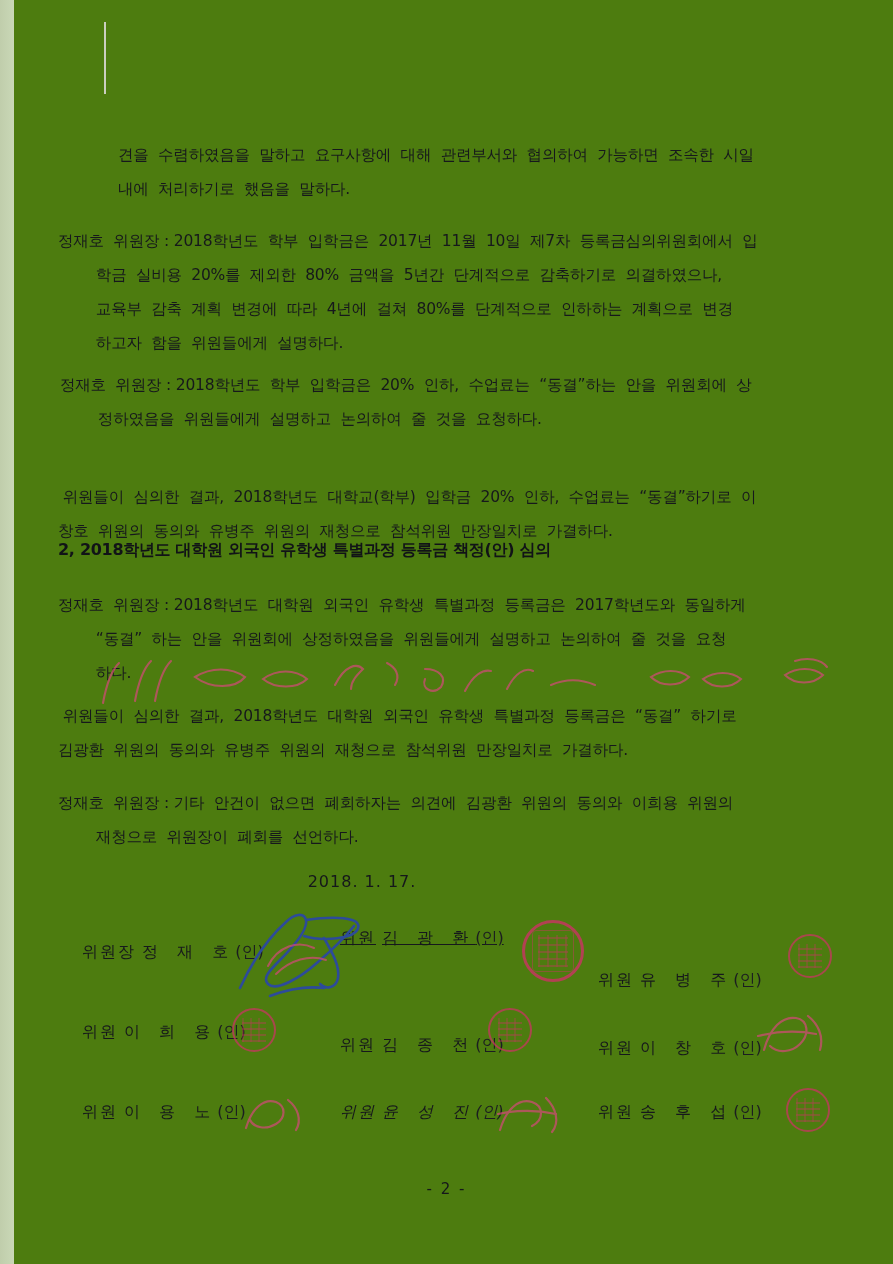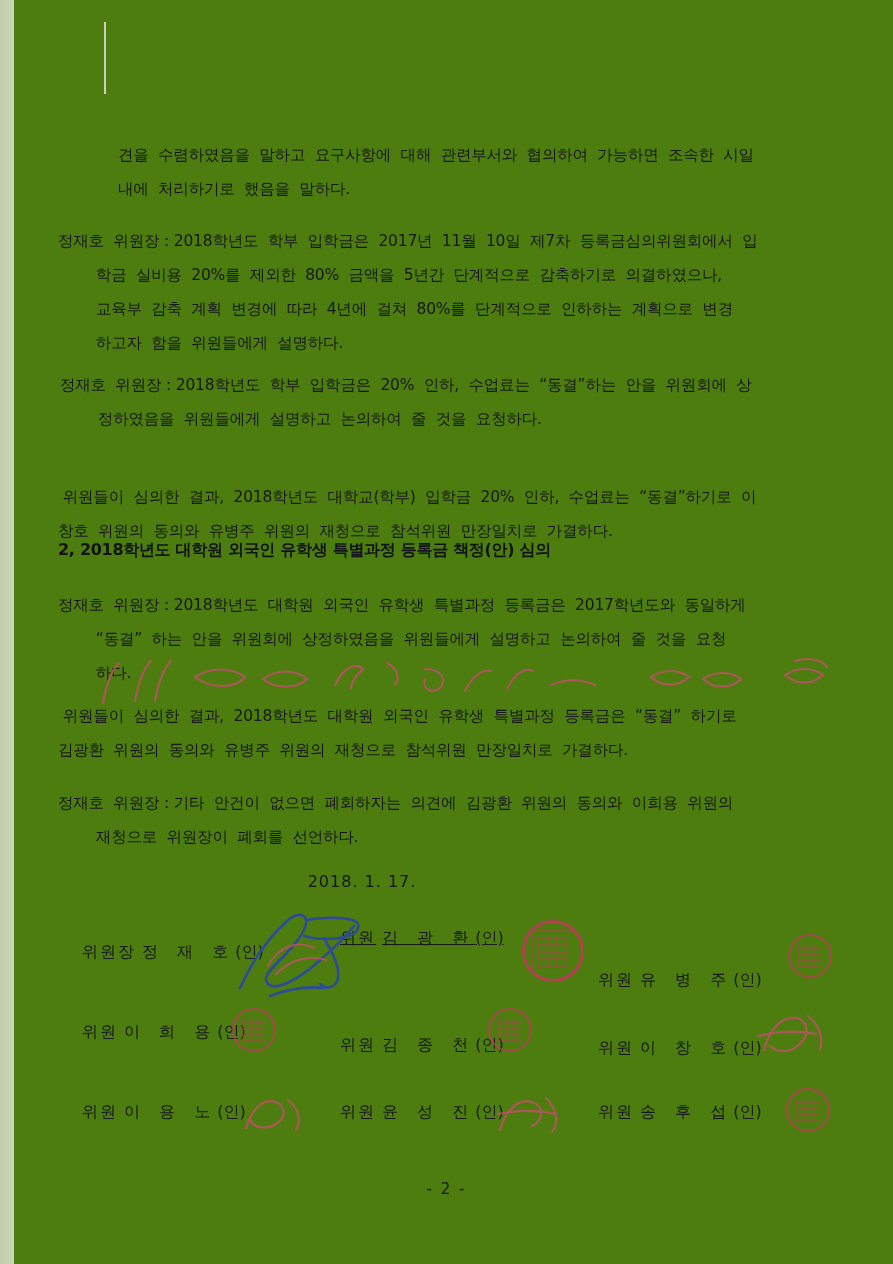--- a/index.html
+++ b/index.html
@@ -257,21 +257,21 @@
             <path d="M56 10 C66 18, 72 30, 68 44"></path>
             <path d="M6 30 C22 26, 44 24, 64 28"></path>
           </g>
         </svg>
       </div>
 
       <div class="sig-row">
         <div class="sig-cell sig-col-0" style="top:22px;">
           <span class="role">위원</span><span class="name">이 용 노</span><span class="seal-mark">(인)</span>
         </div>
-        <div class="sig-cell sig-col-1" style="top:22px;">
+        <div class="sig-cell sig-col-1" style="top:22px;font-style:italic;">
           <span class="role">위원</span><span class="name">윤 성 진</span><span class="seal-mark">(인)</span>
         </div>
         <div class="sig-cell sig-col-2" style="top:22px;">
           <span class="role">위원</span><span class="name">송 후 섭</span><span class="seal-mark">(인)</span>
         </div>
 
         <svg class="scribble" style="left:176px; top:8px;" width="86" height="52" viewBox="0 0 86 52">
           <g fill="none" stroke="#d24a78" stroke-width="2.2" stroke-linecap="round">
             <path d="M10 40 C16 20, 28 10, 40 14 C50 18, 50 30, 40 36 C30 42, 18 40, 14 32"></path>
             <path d="M52 12 C62 20, 66 32, 60 42"></path>

